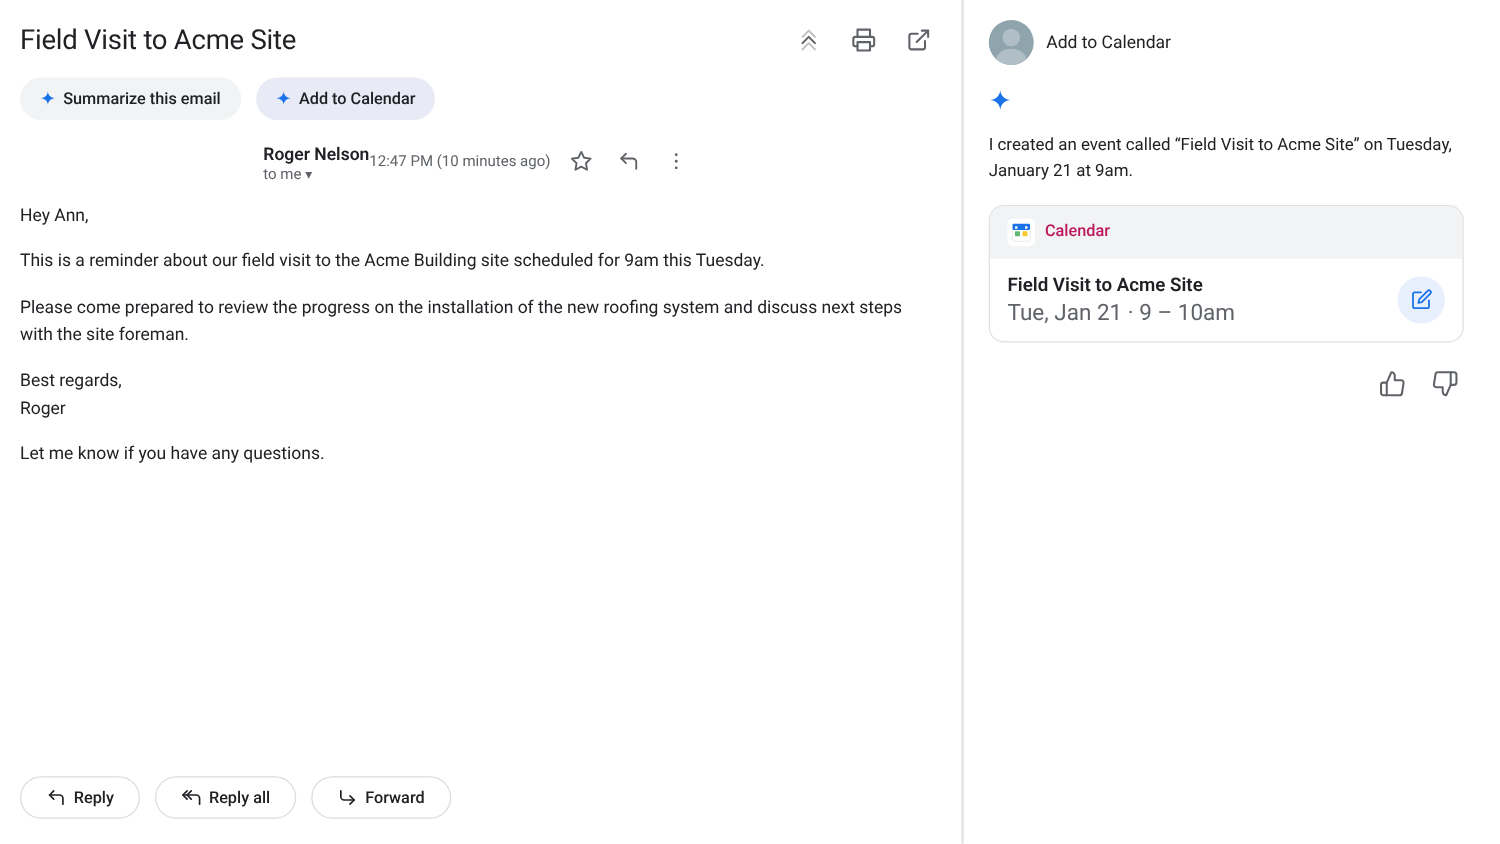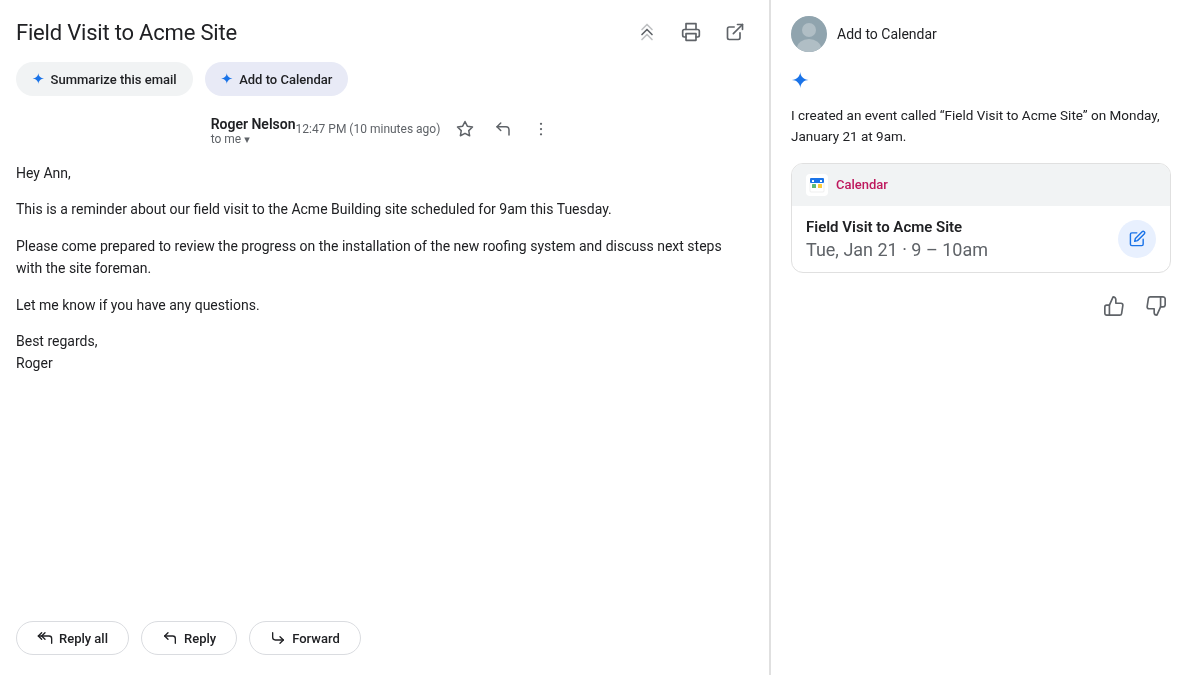--- a/index.html
+++ b/index.html
@@ -392,45 +392,45 @@
           <circle cx="12" cy="19" r="1.5"></circle>
         </svg>
       </button>
     </div>
   </div>
 
   <div class="email-body">
     <p>Hey Ann,</p>
     <p>This is a reminder about our field visit to the Acme Building site scheduled for 9am this Tuesday.</p>
     <p>Please come prepared to review the progress on the installation of the new roofing system and discuss next steps with the site foreman.</p>
-    <p>Let me know if you have any questions.</p>
     <p>
       <span>Best regards,</span><br>
       <span>Roger</span>
     </p>
+    <p>Let me know if you have any questions.</p>
   </div>
 
   <div class="reply-buttons">
+    <button class="reply-btn">
+      <svg width="16" height="16" viewBox="0 0 24 24" fill="none" stroke="#202124" stroke-width="2" stroke-linecap="round" stroke-linejoin="round">
+        <polyline points="9 14 4 9 9 4"></polyline>
+        <path d="M20 20v-7a4 4 0 0 0-4-4H4"></path>
+      </svg>
+      <span>Reply</span>
+    </button>
     <button class="reply-btn">
       <svg width="16" height="16" viewBox="0 0 24 24" fill="none" stroke="#202124" stroke-width="2" stroke-linecap="round" stroke-linejoin="round">
         <polyline points="7 14 2 9 7 4"></polyline>
         <polyline points="12 14 7 9 12 4"></polyline>
         <path d="M22 20v-7a4 4 0 0 0-4-4H2"></path>
       </svg>
       <span>Reply all</span>
     </button>
     <button class="reply-btn">
       <svg width="16" height="16" viewBox="0 0 24 24" fill="none" stroke="#202124" stroke-width="2" stroke-linecap="round" stroke-linejoin="round">
-        <polyline points="9 14 4 9 9 4"></polyline>
-        <path d="M20 20v-7a4 4 0 0 0-4-4H4"></path>
-      </svg>
-      <span>Reply</span>
-    </button>
-    <button class="reply-btn">
-      <svg width="16" height="16" viewBox="0 0 24 24" fill="none" stroke="#202124" stroke-width="2" stroke-linecap="round" stroke-linejoin="round">
         <polyline points="15 10 20 15 15 20"></polyline>
         <path d="M4 4v7a4 4 0 0 0 4 4h12"></path>
       </svg>
       <span>Forward</span>
     </button>
   </div>
 
 </div>
 
 <div class="vertical-divider"></div>
@@ -444,21 +444,21 @@
         <circle cx="18" cy="18" r="18" fill="#90a4ae"></circle>
         <circle cx="18" cy="14" r="7" fill="#b0bec5"></circle>
         <ellipse cx="18" cy="32" rx="12" ry="9" fill="#b0bec5"></ellipse>
       </svg>
     </div>
     <span class="add-to-calendar-label">Add to Calendar</span>
   </div>
 
   <div class="sparkle-large">✦</div>
 
-  <p class="ai-message">I created an event called “Field Visit to Acme Site” on Monday, January 21 at 9am.</p>
+  <p class="ai-message">I created an event called “Field Visit to Acme Site” on Tuesday, January 21 at 9am.</p>
 
   <div class="calendar-card">
     <div class="calendar-card-header">
       <div class="calendar-icon-box">
         <svg width="16" height="16" viewBox="0 0 16 16">
           <rect width="16" height="16" rx="2" fill="#fff"></rect>
           <rect x="1" y="5" width="14" height="10" rx="1" fill="#fff" stroke="#ddd" stroke-width="0.5"></rect>
           <rect x="1" y="1" width="14" height="5" rx="1" fill="#1a73e8"></rect>
           <rect x="3" y="7" width="4" height="4" rx="0.5" fill="#34a853" opacity="0.8"></rect>
           <rect x="9" y="7" width="4" height="4" rx="0.5" fill="#fbbc04" opacity="0.8"></rect>

